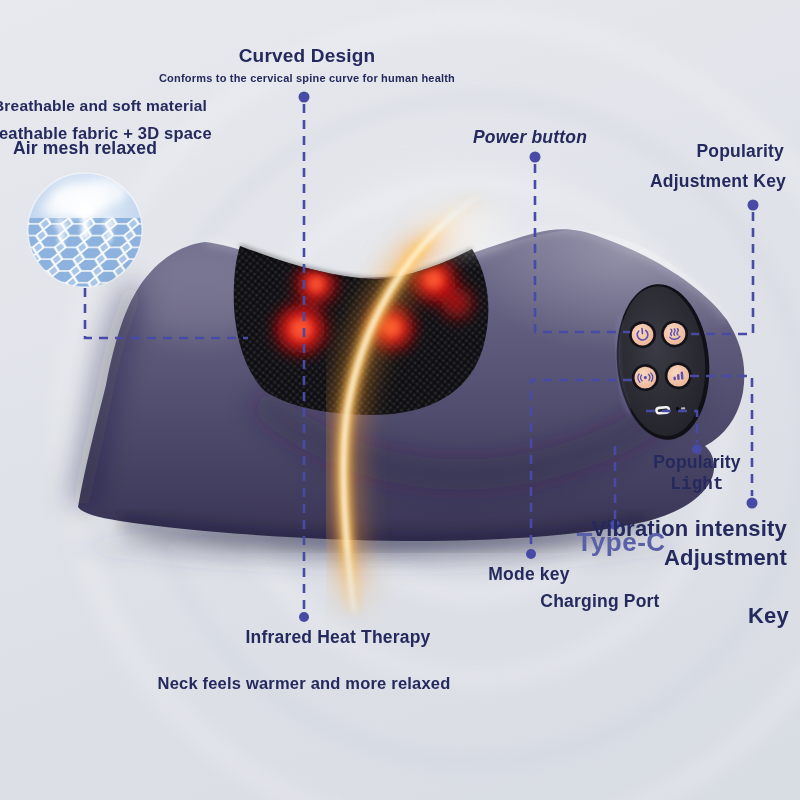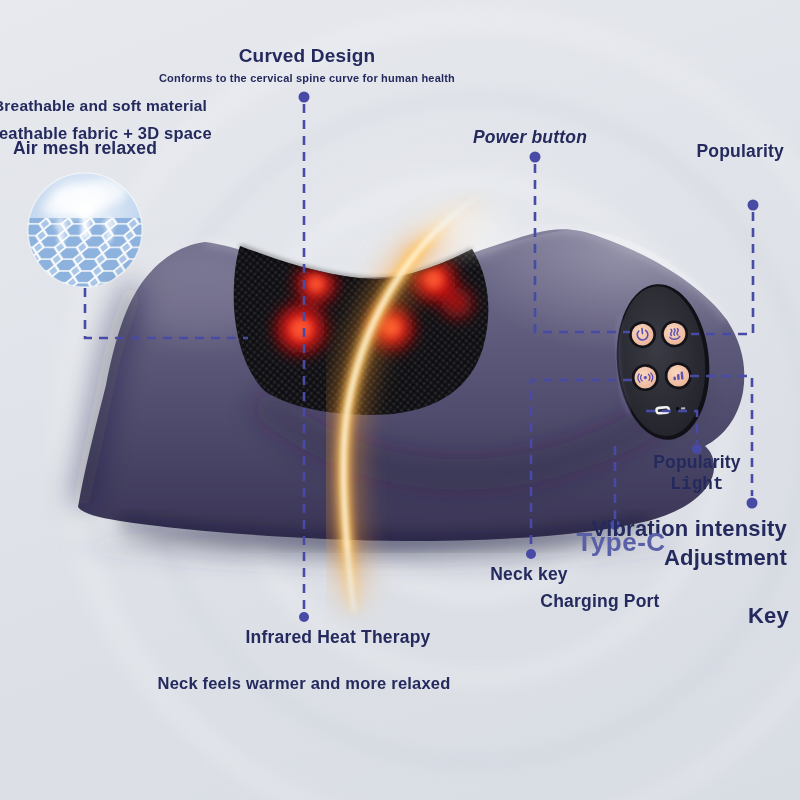--- a/index.html
+++ b/index.html
@@ -273,29 +273,30 @@
   <div class="label fs19" style="left:307px;top:46px;">Curved Design</div>
   <div class="label fs11" style="left:307px;top:72px;">Conforms to the cervical spine curve for human health</div>
 
   <div class="label fs15" style="left:100px;top:97px;">Breathable and soft material</div>
   <div class="label fs16" style="left:96px;top:124px;">Breathable fabric + 3D space</div>
   <div class="label fs17" style="left:85px;top:139px;">Air mesh relaxed</div>
 
   <div class="label fs17" style="left:530px;top:128px;font-style:italic;">Power button</div>
 
   <div class="label right fs17" style="right:16px;top:142px;">Popularity</div>
+  <div class="label right fs17" style="right:14px;top:172px;">Adjustment Key</div>
 
   <div class="label fs17" style="left:697px;top:453px;">Popularity</div>
   <div class="label fs17" style="left:697px;top:475px;font-family:Liberation Mono, monospace;">Light</div>
 
   <div class="label right fs17b" style="right:13px;top:517px;">Vibration intensity</div>
   <div class="label right fs17b" style="right:13px;top:546px;">Adjustment</div>
   <div class="label right fs17b" style="right:11px;top:564px;margin-top:40px;">Key</div>
 
-  <div class="label fs17" style="left:529px;top:565px;">Neck key</div>
+  <div class="label fs17" style="left:529px;top:565px;">Mode key</div>
 
   <div class="label typec-big" style="left:621px;top:528px;">Type-C</div>
   <div class="label fs17" style="left:600px;top:560px;margin-top:32px;">Charging Port</div>
 
   <div class="label fs17" style="left:303px;top:628px;margin-left:35px;">Infrared Heat Therapy</div>
   <div class="label fs16" style="left:304px;top:652px;margin-top:22px;">Neck feels warmer and more relaxed</div>
 
 </div>
 
 </body></html>

